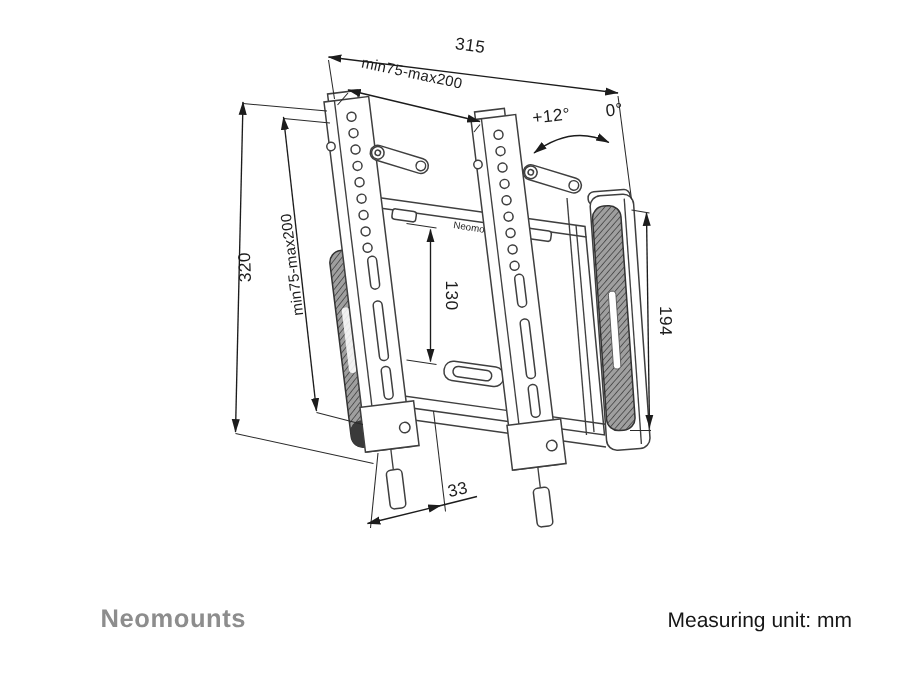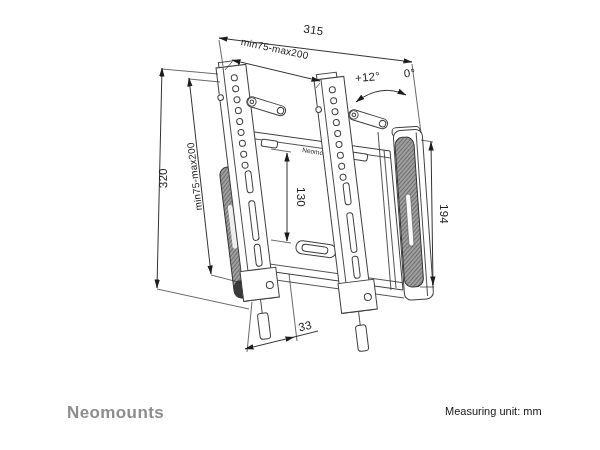--- a/index.html
+++ b/index.html
@@ -7,21 +7,21 @@
          font-family:"Liberation Sans",sans-serif;}
   svg text{font-family:"Liberation Sans",sans-serif;fill:#1c1c1c;}
   .dim{stroke:#1c1c1c;stroke-width:0.9;fill:none;}
   .ext{stroke:#2a2a2a;stroke-width:0.7;fill:none;}
   .draw{stroke:#3f3f3f;stroke-width:1;fill:#ffffff;}
   .drawline{stroke:#3f3f3f;stroke-width:0.9;fill:none;}
   .dimtext{font-size:11.5px;letter-spacing:0.3px;}
   .dimtext-sm{font-size:10px;letter-spacing:0.2px;}
   #footer-logo{position:absolute;left:67px;top:403px;font-size:17px;font-weight:600;
                color:#8d8d8d;letter-spacing:0.4px;}
-  #footer-unit{position:absolute;left:445px;top:405px;font-size:11px;color:#161616;text-align:center;}
+  #footer-unit{position:absolute;left:445px;top:405px;font-size:14px;color:#161616;text-align:center;}
 </style>
 </head>
 <body>
 
 <div id="stage">
 
 <svg width="600" height="450" viewBox="0 0 600 450">
   <defs>
     <marker id="arr" markerWidth="11" markerHeight="9" refX="9.5" refY="4" orient="auto-start-reverse">
       <path d="M0,1 L10,4 L0,7 Z" fill="#1c1c1c"></path>

